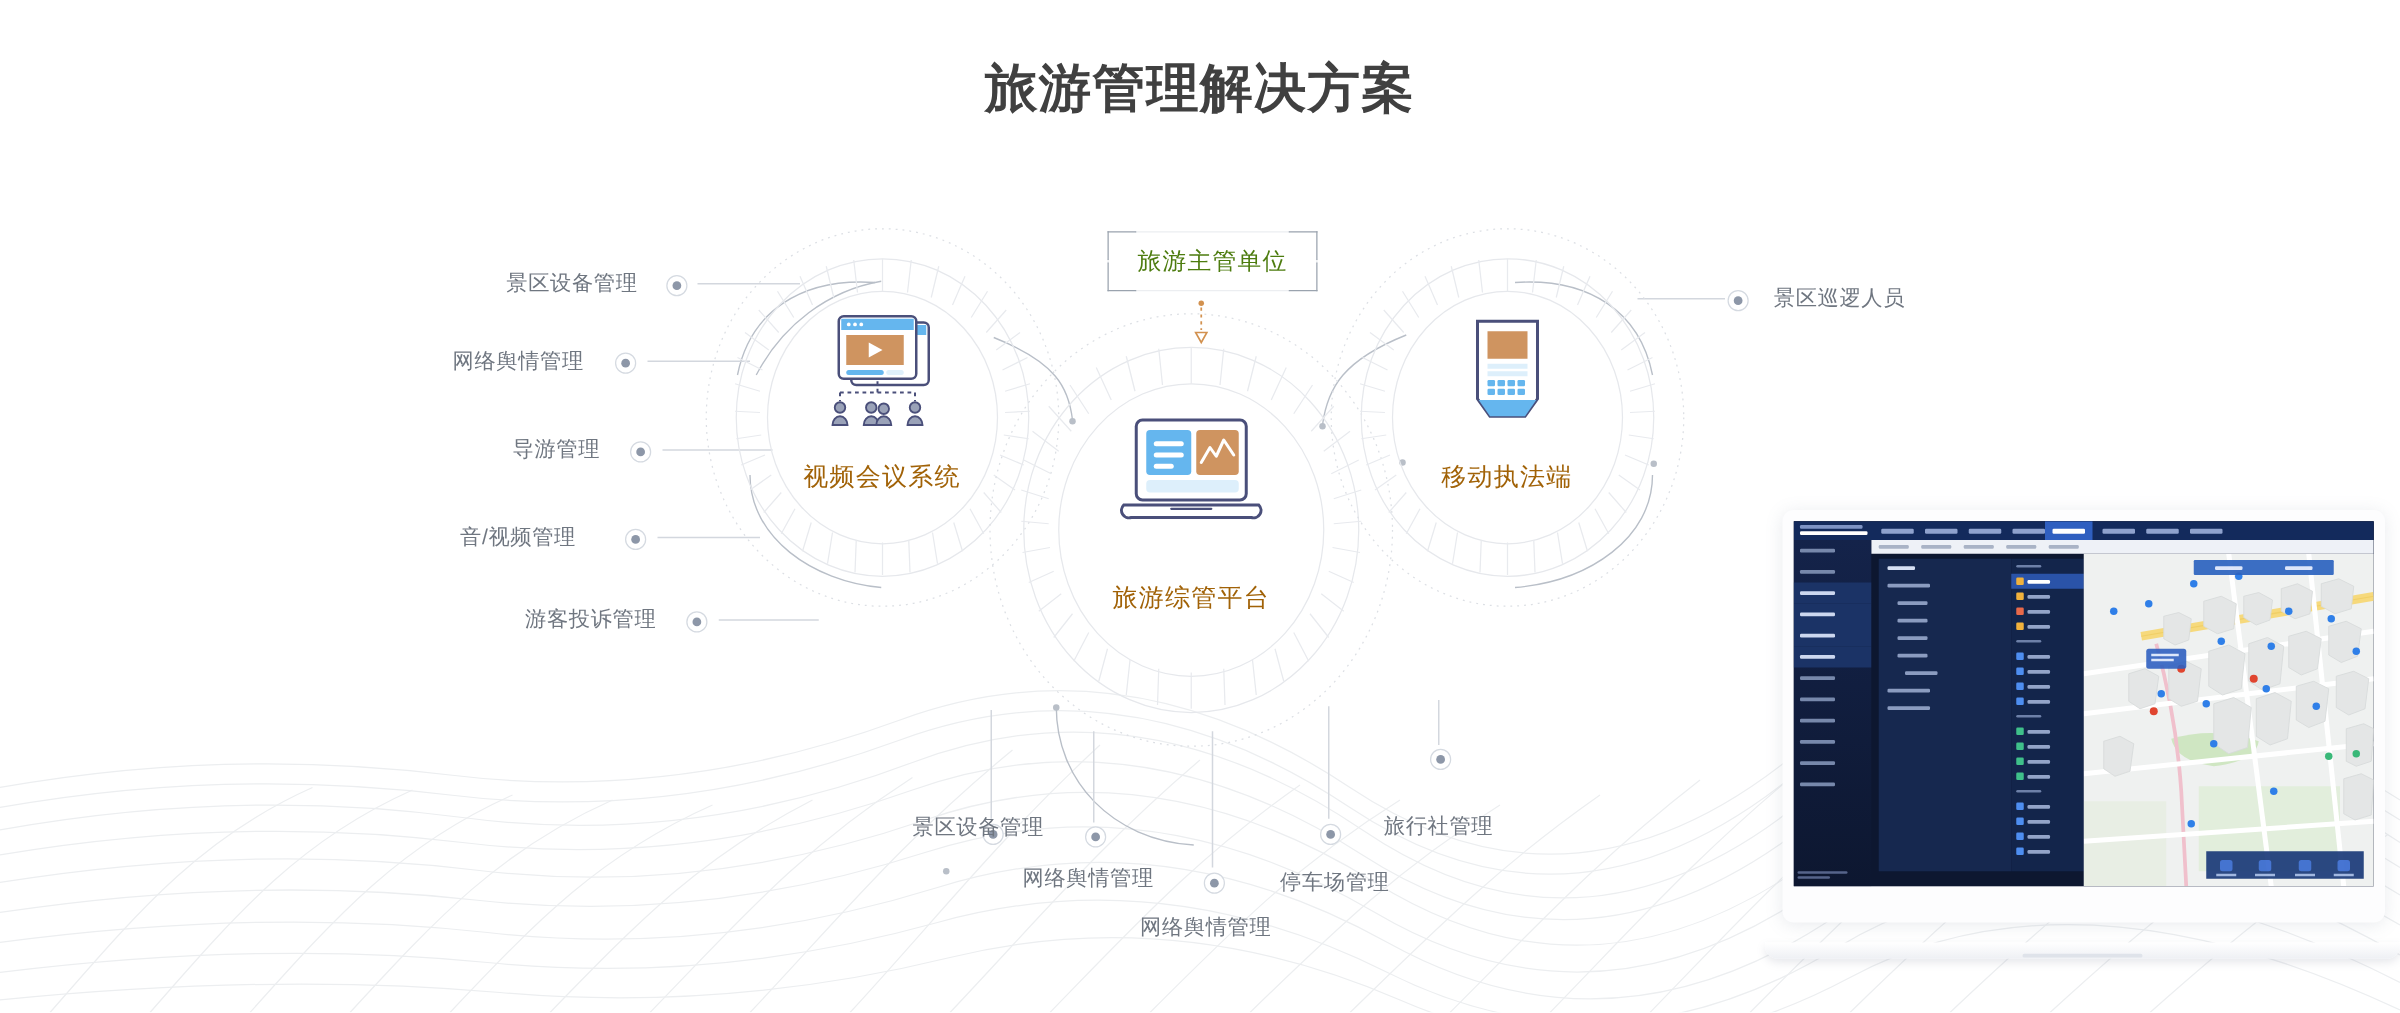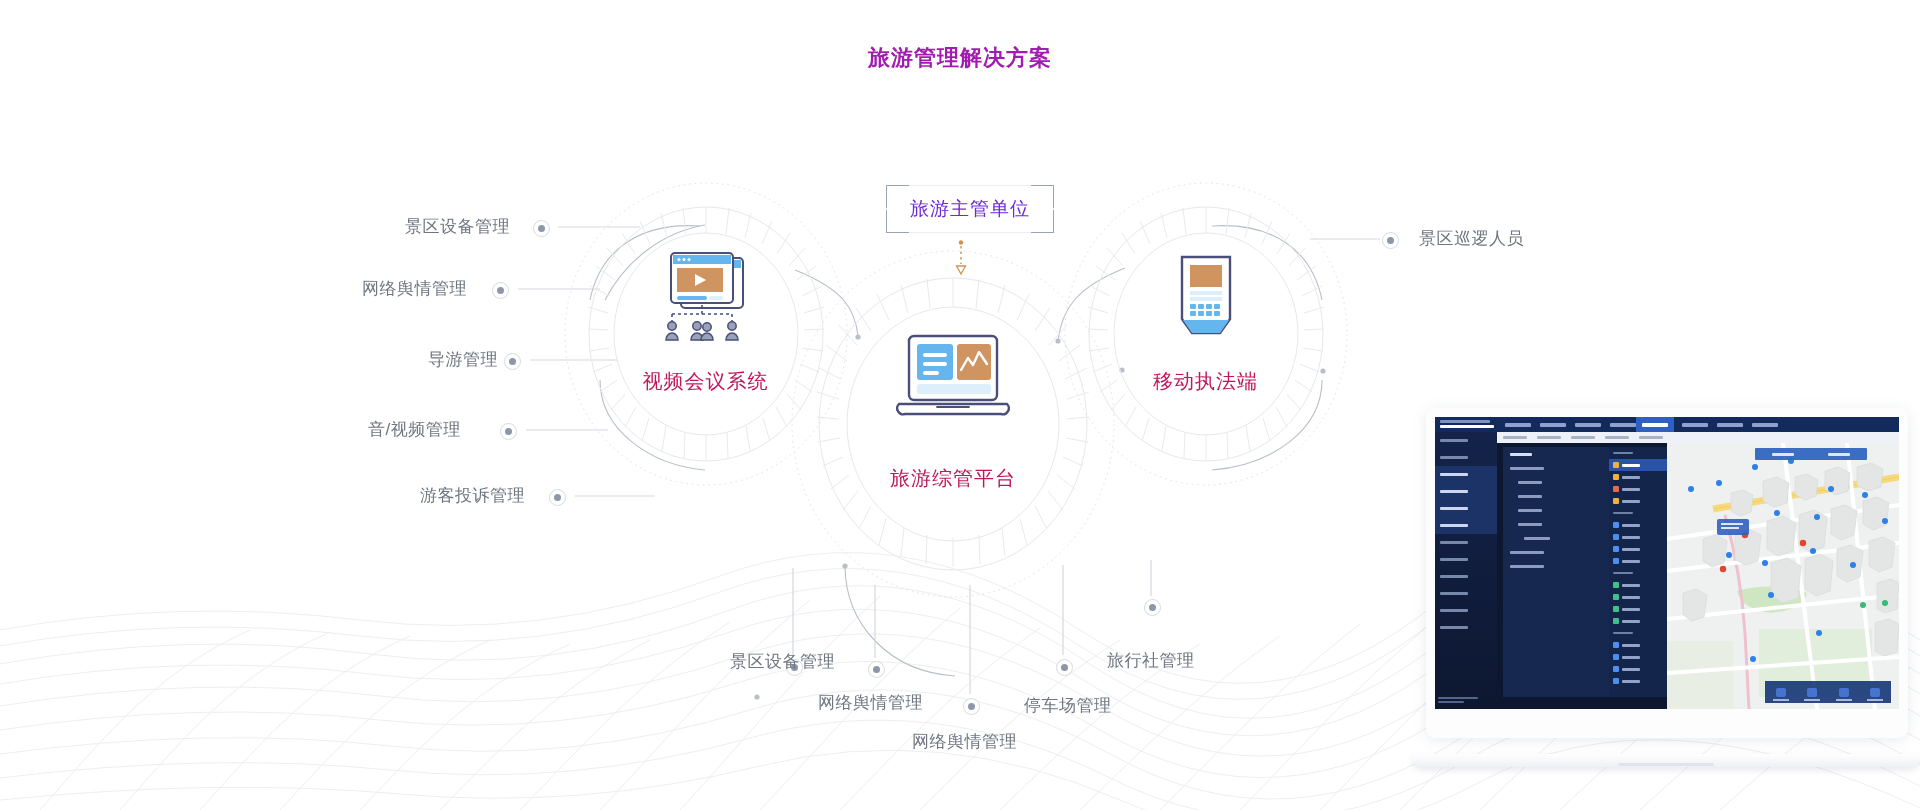--- a/index.html
+++ b/index.html
@@ -11,52 +11,52 @@
     -webkit-font-smoothing:antialiased;
   }
   #stage{position:absolute;left:0;top:0;width:1920px;height:810px;}
 
   
   .bg-mesh{position:absolute;left:0;bottom:0;width:1920px;height:330px;z-index:0;pointer-events:none;}
 
   
   .title{
     position:absolute;left:0;top:43px;width:1920px;text-align:center;
-    font-size:22px;font-weight:bold;color:#a21caf;letter-spacing:1px;z-index:6;
+    font-size:42px;font-weight:bold;color:#404040;letter-spacing:1px;z-index:6;
   }
   .subtitle{
     position:absolute;left:0;top:109px;width:1920px;text-align:center;
     font-size:19px;color:#8b8b8b;letter-spacing:.5px;z-index:6;
   }
 
   
   .authority{
     position:absolute;left:886px;top:185px;width:168px;height:48px;z-index:7;
     display:flex;align-items:center;justify-content:center;
-    font-size:19px;color:#6d28d9;letter-spacing:1px;
+    font-size:19px;color:#4d7c0f;letter-spacing:1px;
   }
   .authority .br{position:absolute;width:22px;height:22px;}
   .authority .br.tl{left:0;top:0;border-left:1px solid #9aa3ae;border-top:1px solid #9aa3ae;}
   .authority .br.tr{right:0;top:0;border-right:1px solid #9aa3ae;border-top:1px solid #9aa3ae;}
   .authority .br.bl{left:0;bottom:0;border-left:1px solid #9aa3ae;border-bottom:1px solid #9aa3ae;}
   .authority .br.br2{right:0;bottom:0;border-right:1px solid #9aa3ae;border-bottom:1px solid #9aa3ae;}
   .authority .edge{position:absolute;background:#eceef1;}
   .authority .edge.t{left:22px;right:22px;top:0;height:1px;}
   .authority .edge.b{left:22px;right:22px;bottom:0;height:1px;}
   .authority .edge.l{top:22px;bottom:22px;left:0;width:1px;}
   .authority .edge.r{top:22px;bottom:22px;right:0;width:1px;}
   .authority span{position:relative;z-index:2;}
 
   .arrow-down{position:absolute;left:955px;top:240px;z-index:7;}
 
   
   .wheel{position:absolute;z-index:4;}
   .wheel .label{
     position:absolute;left:0;width:100%;text-align:center;
-    font-size:20px;color:#be185d;letter-spacing:1px;
+    font-size:20px;color:#a16207;letter-spacing:1px;
   }
   .wheel .icon{position:absolute;left:50%;transform:translateX(-50%);}
 
   
   #wheel-video{left:598px;top:218px;width:215px;height:232px;}
   #wheel-video .label{top:150px;}
   #wheel-video .icon{top:33px;}
 
   #wheel-platform{left:828px;top:290px;width:250px;height:268px;}
   #wheel-platform .label{top:175px;}
@@ -251,21 +251,21 @@
   <div class="leader" style="left:405px;top:215px;">景区设备管理</div>
   <div class="dot" style="left:533px;top:220px;">
       <i></i>
     </div>
 
   <div class="leader" style="left:362px;top:277px;">网络舆情管理</div>
   <div class="dot" style="left:492px;top:282px;">
       <i></i>
     </div>
 
-  <div class="leader" style="left:428px;top:348px;">导游管理</div>
+  <div class="leader" style="left:410px;top:348px;">导游管理</div>
   <div class="dot" style="left:504px;top:353px;">
       <i></i>
     </div>
 
   <div class="leader" style="left:368px;top:418px;">音/视频管理</div>
   <div class="dot" style="left:500px;top:423px;">
       <i></i>
     </div>
 
   <div class="leader" style="left:420px;top:484px;">游客投诉管理</div>

